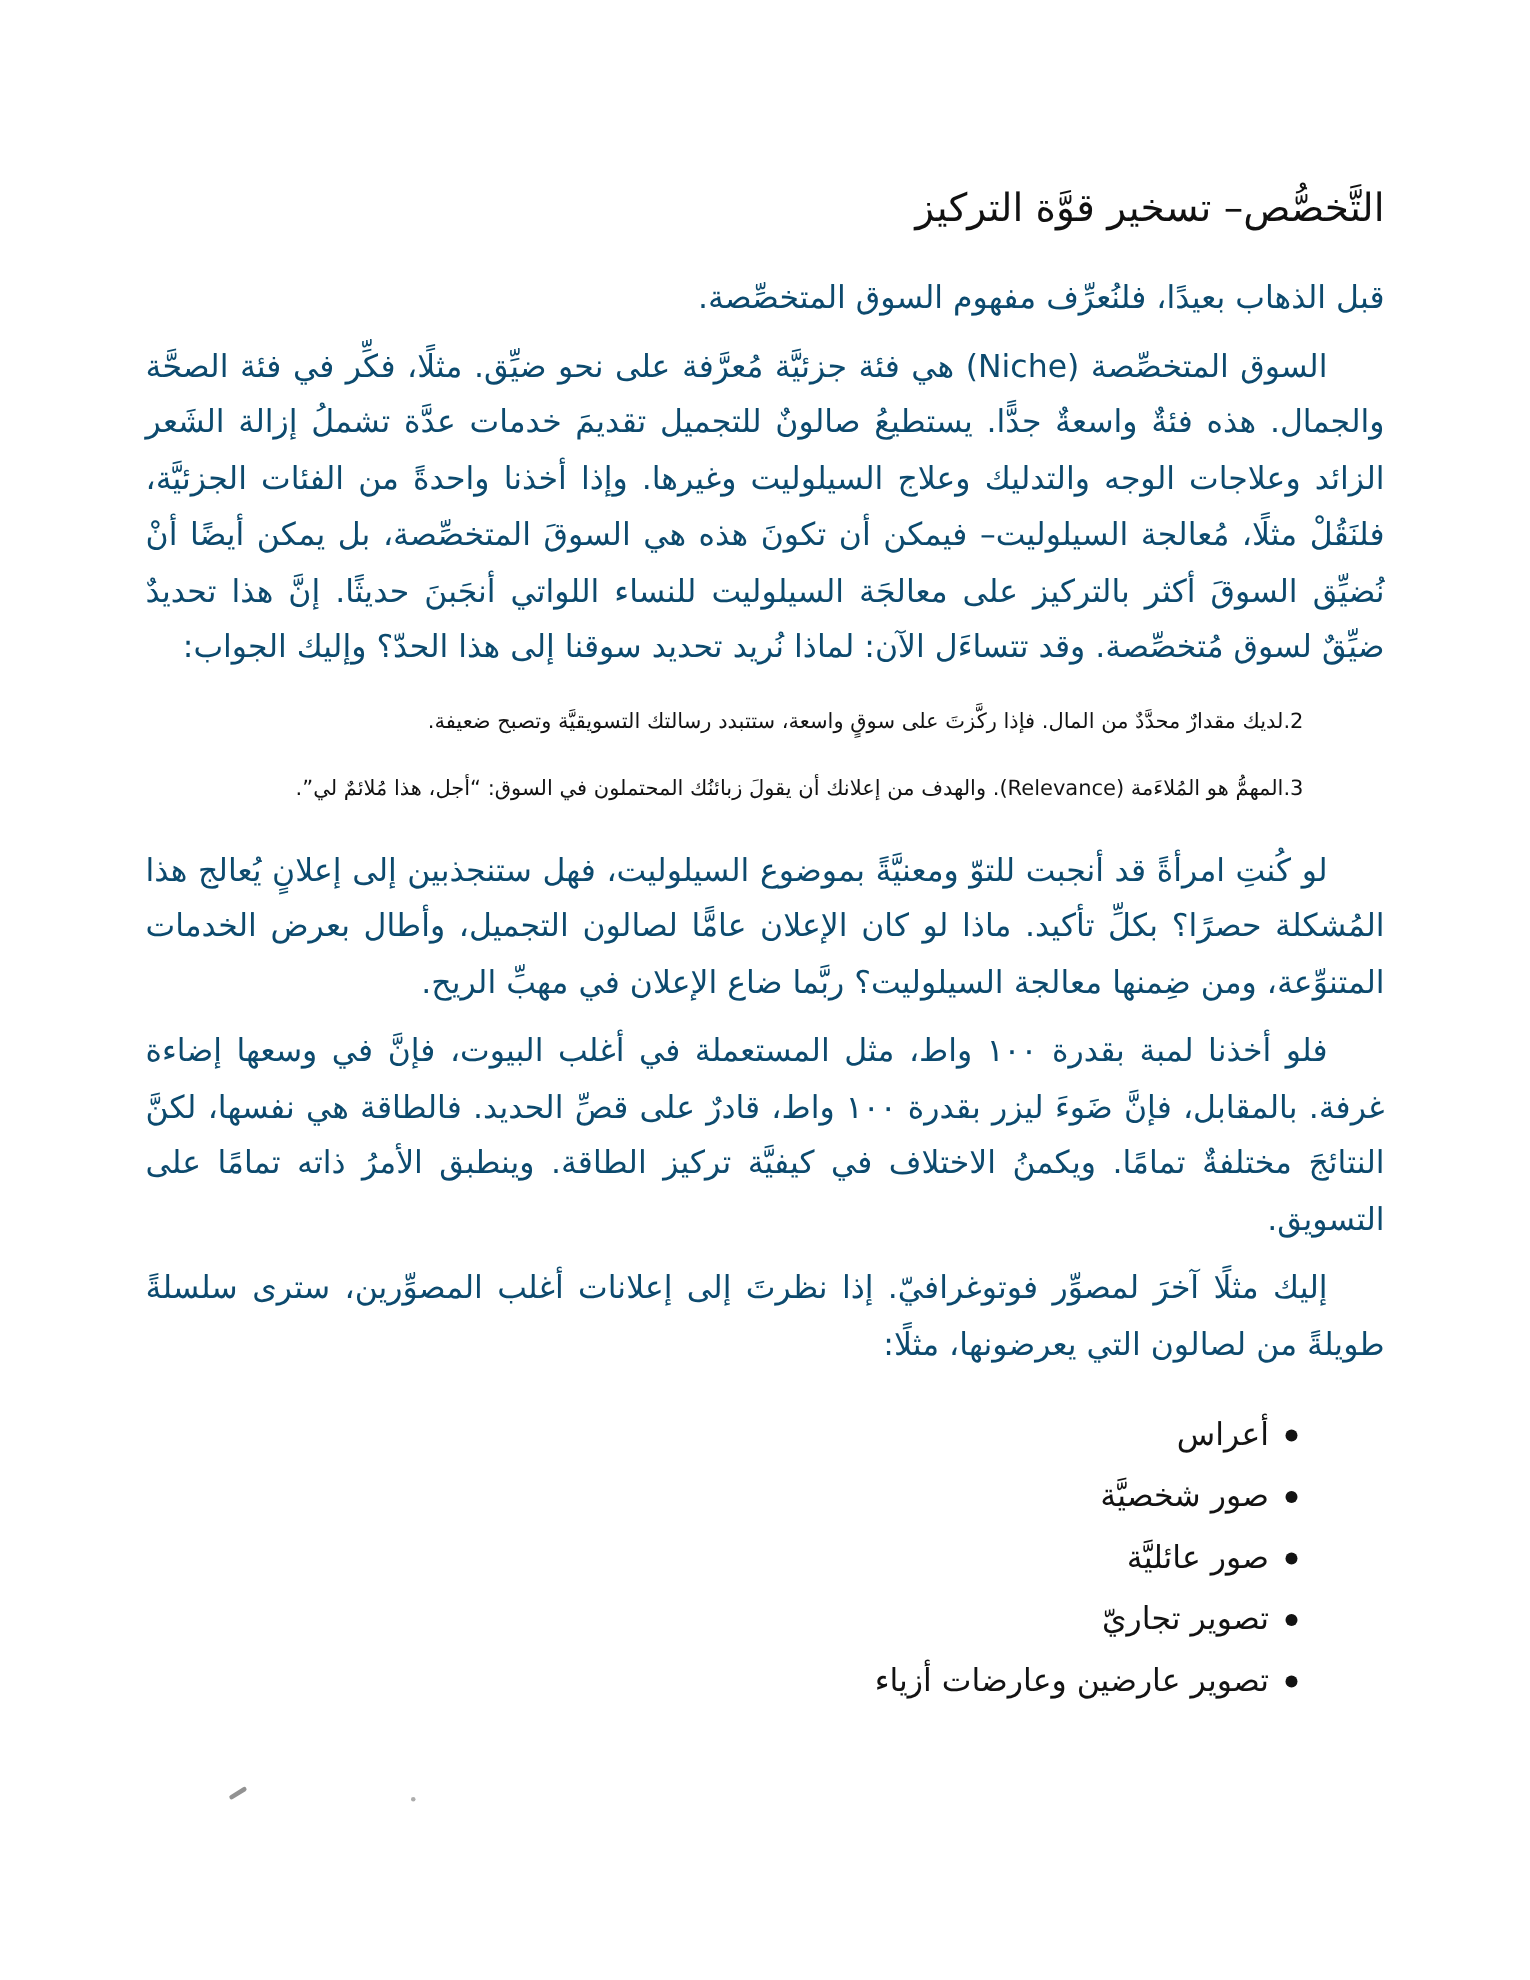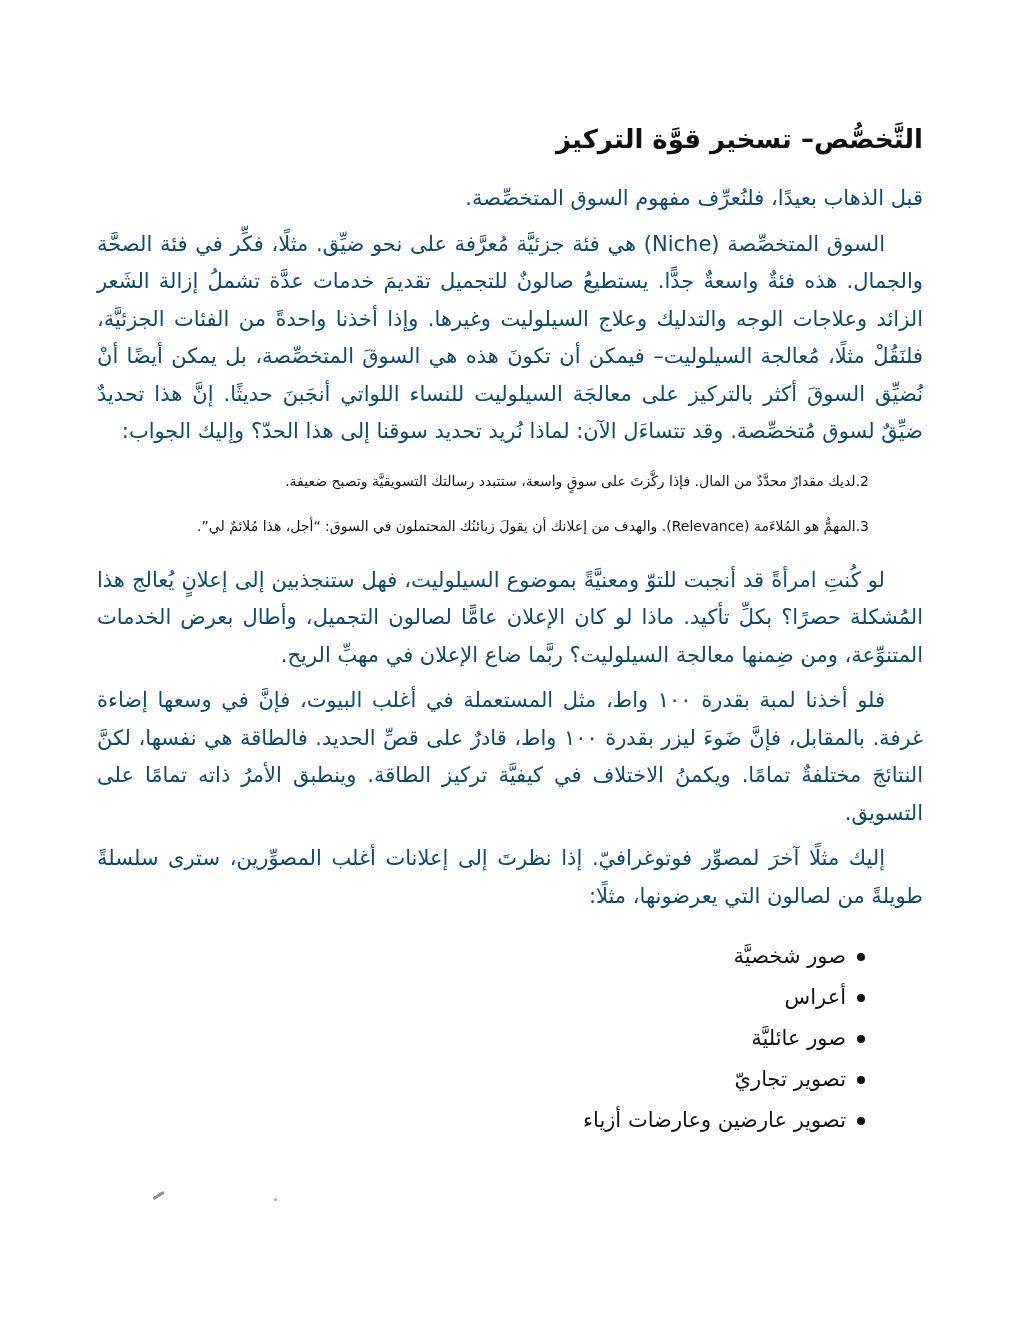--- a/index.html
+++ b/index.html
@@ -19,21 +19,21 @@
   }
   .content {
     position: absolute;
     top: 122px;
     right: 97px;
     width: 826px;
   }
   .doc-title {
     margin: 0 0 24px 0;
     font-size: 26px;
-    font-weight: 700;
+    font-weight: 400;
     line-height: 34px;
     text-align: right;
     color: #111111;
   }
   .para {
     margin: 0 0 8px 0;
     font-size: 21px;
     line-height: 37.5px;
     text-align: justify;
     color: #0c4a6e;
@@ -111,22 +111,22 @@
       <div class="numbered-item"><span class="num">3.</span><span>المهمُّ هو المُلاءَمة (Relevance). والهدف من إعلانك أن يقولَ زبائنُك المحتملون في السوق: “أجل، هذا مُلائمٌ لي”.</span></div>
     </div>
 
     <p class="para indent">لو كُنتِ امرأةً قد أنجبت للتوّ ومعنيَّةً بموضوع السيلوليت، فهل ستنجذبين إلى إعلانٍ يُعالج هذا المُشكلة حصرًا؟ بكلِّ تأكيد. ماذا لو كان الإعلان عامًّا لصالون التجميل، وأطال بعرض الخدمات المتنوِّعة، ومن ضِمنها معالجة السيلوليت؟ ربَّما ضاع الإعلان في مهبِّ الريح.</p>
 
     <p class="para indent">فلو أخذنا لمبة بقدرة ١٠٠ واط، مثل المستعملة في أغلب البيوت، فإنَّ في وسعها إضاءة غرفة. بالمقابل، فإنَّ ضَوءَ ليزر بقدرة ١٠٠ واط، قادرٌ على قصِّ الحديد. فالطاقة هي نفسها، لكنَّ النتائجَ مختلفةٌ تمامًا. ويكمنُ الاختلاف في كيفيَّة تركيز الطاقة. وينطبق الأمرُ ذاته تمامًا على التسويق.</p>
 
     <p class="para indent">إليك مثلًا آخرَ لمصوِّر فوتوغرافيّ. إذا نظرتَ إلى إعلانات أغلب المصوِّرين، سترى سلسلةً طويلةً من لصالون التي يعرضونها، مثلًا:</p>
 
     <ul class="bullet-list">
+      <li class="bullet-item"><span class="bullet-dot"></span><span>أعراس</span></li>
       <li class="bullet-item"><span class="bullet-dot"></span><span>صور شخصيَّة</span></li>
-      <li class="bullet-item"><span class="bullet-dot"></span><span>أعراس</span></li>
       <li class="bullet-item"><span class="bullet-dot"></span><span>صور عائليَّة</span></li>
       <li class="bullet-item"><span class="bullet-dot"></span><span>تصوير تجاريّ</span></li>
       <li class="bullet-item"><span class="bullet-dot"></span><span>تصوير عارضين وعارضات أزياء</span></li>
     </ul>
 
   </div>
 
   <div class="artifact-stroke"></div>
   <div class="artifact-dot"></div>
 </div>

